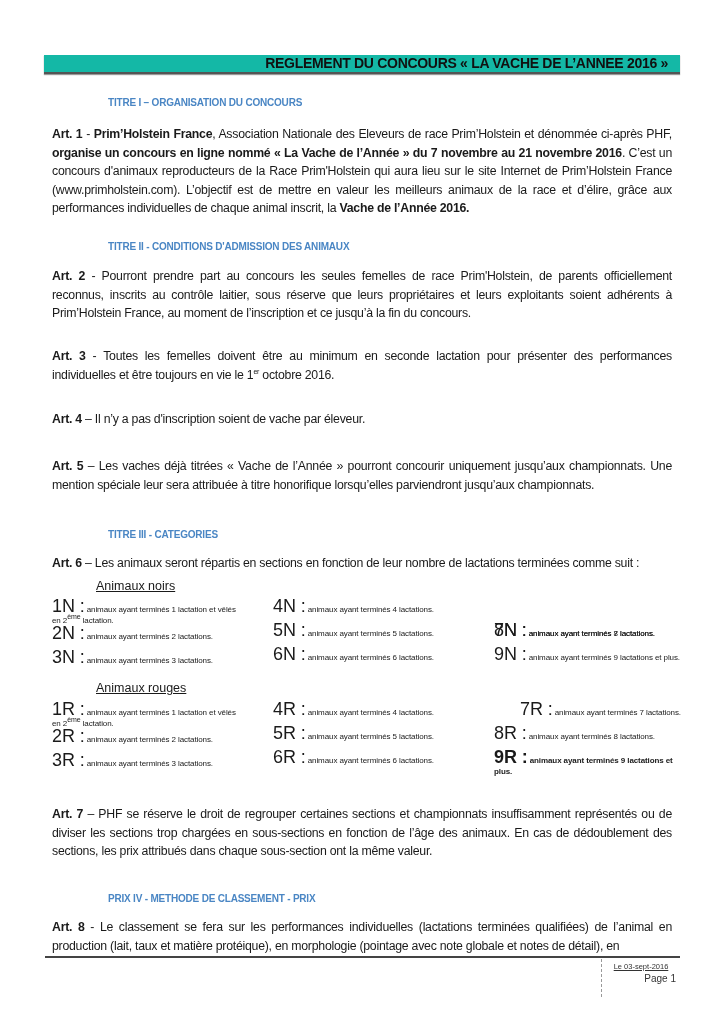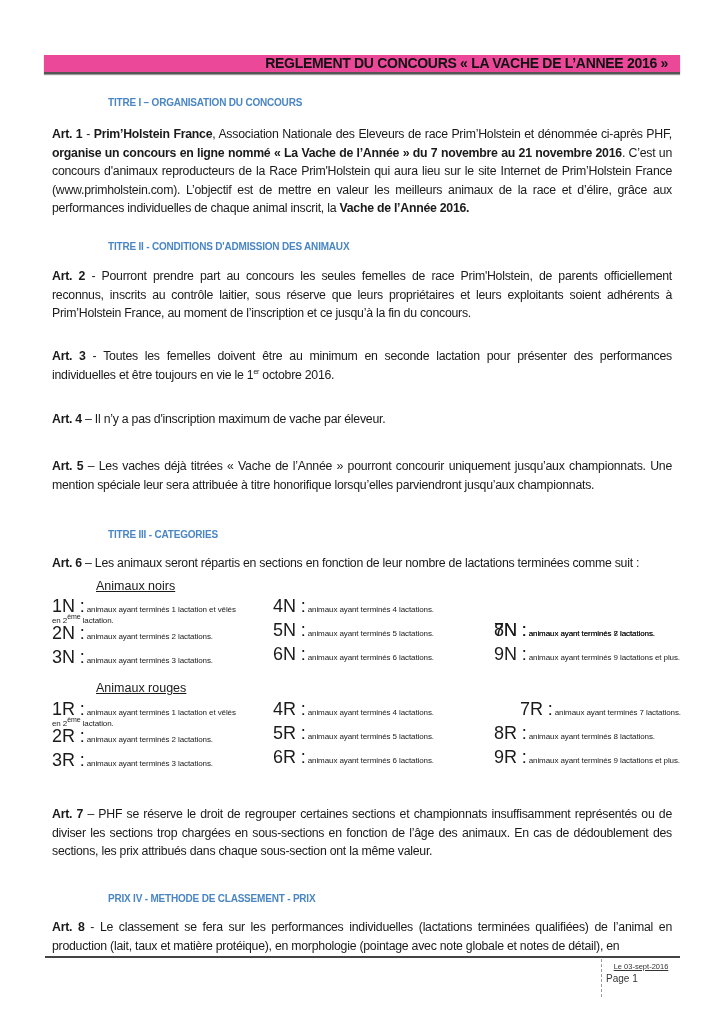--- a/index.html
+++ b/index.html
@@ -1,58 +1,58 @@
 <!DOCTYPE html>
 <html><head>
 <meta charset="utf-8">
 <style>
   html, body { margin:0; padding:0; background:#ffffff; }
   body { width:724px; height:1024px; position:relative; overflow:hidden;
          font-family:"Liberation Sans", sans-serif; color:#1a1a1a; }
   .banner { position:absolute; left:44px; top:55px; width:636px; height:17px;
-            background:#ec4899; border-bottom:2px solid #555; box-shadow:0 1px 1px #999; }
+            background:#14b8a6; border-bottom:2px solid #555; box-shadow:0 1px 1px #999; }
   .banner-title { position:absolute; right:12px; top:0; font-weight:bold; font-size:14px;
                   line-height:17px; letter-spacing:-0.3px; color:#111; }
   .titre { position:absolute; left:108px; font-size:10px; font-weight:bold; color:#4a86c4;
            letter-spacing:-0.2px; }
   .para { position:absolute; left:52px; width:620px; font-size:12.3px; line-height:18.5px;
           text-align:justify; letter-spacing:-0.25px; }
   .para b { font-weight:bold; }
   sup { font-size:7px; line-height:0; }
   .subhead { position:absolute; left:96px; font-size:12.5px; text-decoration:underline; }
   .cat { position:absolute; font-size:8px; line-height:11px; width:190px; letter-spacing:-0.1px; }
   .cat .code { font-size:18px; }
   .footer-line { position:absolute; left:45px; top:956px; width:635px; height:0;
                  border-top:2px solid #444; }
   .footer-addr { position:absolute; right:130px; top:963px; text-align:right; font-size:9.3px;
                  line-height:14px; color:#333; }
   .footer-sep { position:absolute; left:601px; top:959px; height:38px; border-left:1px dashed #999; }
   .footer-date { position:absolute; left:606px; top:962px; width:70px; text-align:center;
                  font-size:7.5px; color:#333;text-decoration:underline; }
-  .footer-page { position:absolute; left:606px; top:973px; width:70px; text-align:left;
+  .footer-page { position:absolute; left:606px; top:973px; width:70px; text-align:right;
                  font-size:10px; color:#333; }
 </style>
 </head>
 <body>
 
 <div class="banner">
   <span class="banner-title">REGLEMENT DU CONCOURS « LA VACHE DE L’ANNEE 2016 »</span>
 </div>
 
 <div class="titre" style="top:97px">TITRE I – ORGANISATION DU CONCOURS</div>
 
 <div class="para" style="top:125px"><b>Art. 1</b><span> - </span><b>Prim’Holstein France</b><span>, Association Nationale des Eleveurs de race Prim’Holstein et dénommée ci-après PHF, </span><b>organise un concours en ligne nommé « La Vache de l’Année » du 7 novembre au 21 novembre 2016</b><span>. C’est un concours d'animaux reproducteurs de la Race Prim'Holstein qui aura lieu sur le site Internet de Prim’Holstein France (www.primholstein.com). L’objectif est de mettre en valeur les meilleurs animaux de la race et d’élire, grâce aux performances individuelles de chaque animal inscrit, la </span><b>Vache de l’Année 2016.</b></div>
 
 <div class="titre" style="top:241px">TITRE II - CONDITIONS D'ADMISSION DES ANIMAUX</div>
 
 <div class="para" style="top:267px"><b>Art. 2</b><span> - Pourront prendre part au concours les seules femelles de race Prim'Holstein, de parents officiellement reconnus, inscrits au contrôle laitier, sous réserve que leurs propriétaires et leurs exploitants soient adhérents à Prim’Holstein France, au moment de l’inscription et ce jusqu’à la fin du concours.</span></div>
 
 <div class="para" style="top:347px"><b>Art. 3</b><span> - Toutes les femelles doivent être au minimum en seconde lactation pour présenter des performances individuelles et être toujours en vie le 1</span><sup>er</sup><span> octobre 2016.</span></div>
 
-<div class="para" style="top:410px"><b>Art. 4</b><span> – Il n’y a pas d'inscription maximum de vache par éleveur.</span></div>
+<div class="para" style="top:410px"><b>Art. 4</b><span> – Il n’y a pas d'inscription soient de vache par éleveur.</span></div>
 
 <div class="para" style="top:457px"><b>Art. 5</b><span> – Les vaches déjà titrées « Vache de l’Année » pourront concourir uniquement jusqu’aux championnats. Une mention spéciale leur sera attribuée à titre honorifique lorsqu’elles parviendront jusqu’aux championnats.</span></div>
 
 <div class="titre" style="top:529px">TITRE III - CATEGORIES</div>
 
 <div class="para" style="top:554px"><b>Art. 6</b><span> –  Les animaux seront répartis en sections en fonction de leur nombre de lactations terminées comme suit :</span></div>
 
 <div class="subhead" style="top:579px">Animaux noirs</div>
 
 <div id="noirs">
@@ -71,21 +71,21 @@
 
 <div id="rouges">
     <div class="cat" style="left: 52px; top: 704px;"><span class="code">1R :</span><span> animaux ayant terminés 1 lactation et vêlés en 2</span><sup>ème</sup><span> lactation.</span></div>
     <div class="cat" style="left: 52px; top: 731px;"><span class="code">2R :</span><span> animaux ayant terminés 2 lactations.</span></div>
     <div class="cat" style="left: 52px; top: 755px;"><span class="code">3R :</span><span> animaux ayant terminés 3 lactations.</span></div>
     <div class="cat" style="left: 273px; top: 704px;"><span class="code">4R :</span><span> animaux ayant terminés 4 lactations.</span></div>
     <div class="cat" style="left: 273px; top: 728px;"><span class="code">5R :</span><span> animaux ayant terminés 5 lactations.</span></div>
     <div class="cat" style="left: 273px; top: 752px;"><span class="code">6R :</span><span> animaux ayant terminés 6 lactations.</span></div>
     <div class="cat" style="left: 520px; top: 704px;"><span class="code">7R :</span><span> animaux ayant terminés 7 lactations.</span></div>
     <div class="cat" style="left: 494px; top: 728px;"><span class="code">8R :</span><span> animaux ayant terminés 8 lactations.</span></div>
-    <div class="cat" style="left: 494px; top: 752px;"><span class="code">9R :</span><span> animaux ayant terminés 9 lactations et plus.</span></div>
+    <div class="cat" style="left: 494px; top: 752px; font-weight: bold;"><span class="code">9R :</span><span> animaux ayant terminés 9 lactations et plus.</span></div>
   </div>
 
 <div class="para" style="top:805px"><b>Art. 7</b><span> – PHF se réserve le droit de regrouper certaines sections et championnats insuffisamment représentés ou de diviser les sections trop chargées en sous-sections en fonction de l’âge des animaux. En cas de dédoublement des sections, les prix attribués dans chaque sous-section ont la même valeur.</span></div>
 
 <div class="titre" style="top:893px">PRIX IV - METHODE DE CLASSEMENT - PRIX</div>
 
 <div class="para" style="top:918px"><b>Art. 8</b><span> - Le classement se fera sur les performances individuelles (lactations terminées qualifiées) de l’animal en production (lait, taux et matière protéique), en morphologie (pointage avec note globale et notes de détail), en</span></div>
 
 <div class="footer-line"></div>
 <div class="footer-addr">

